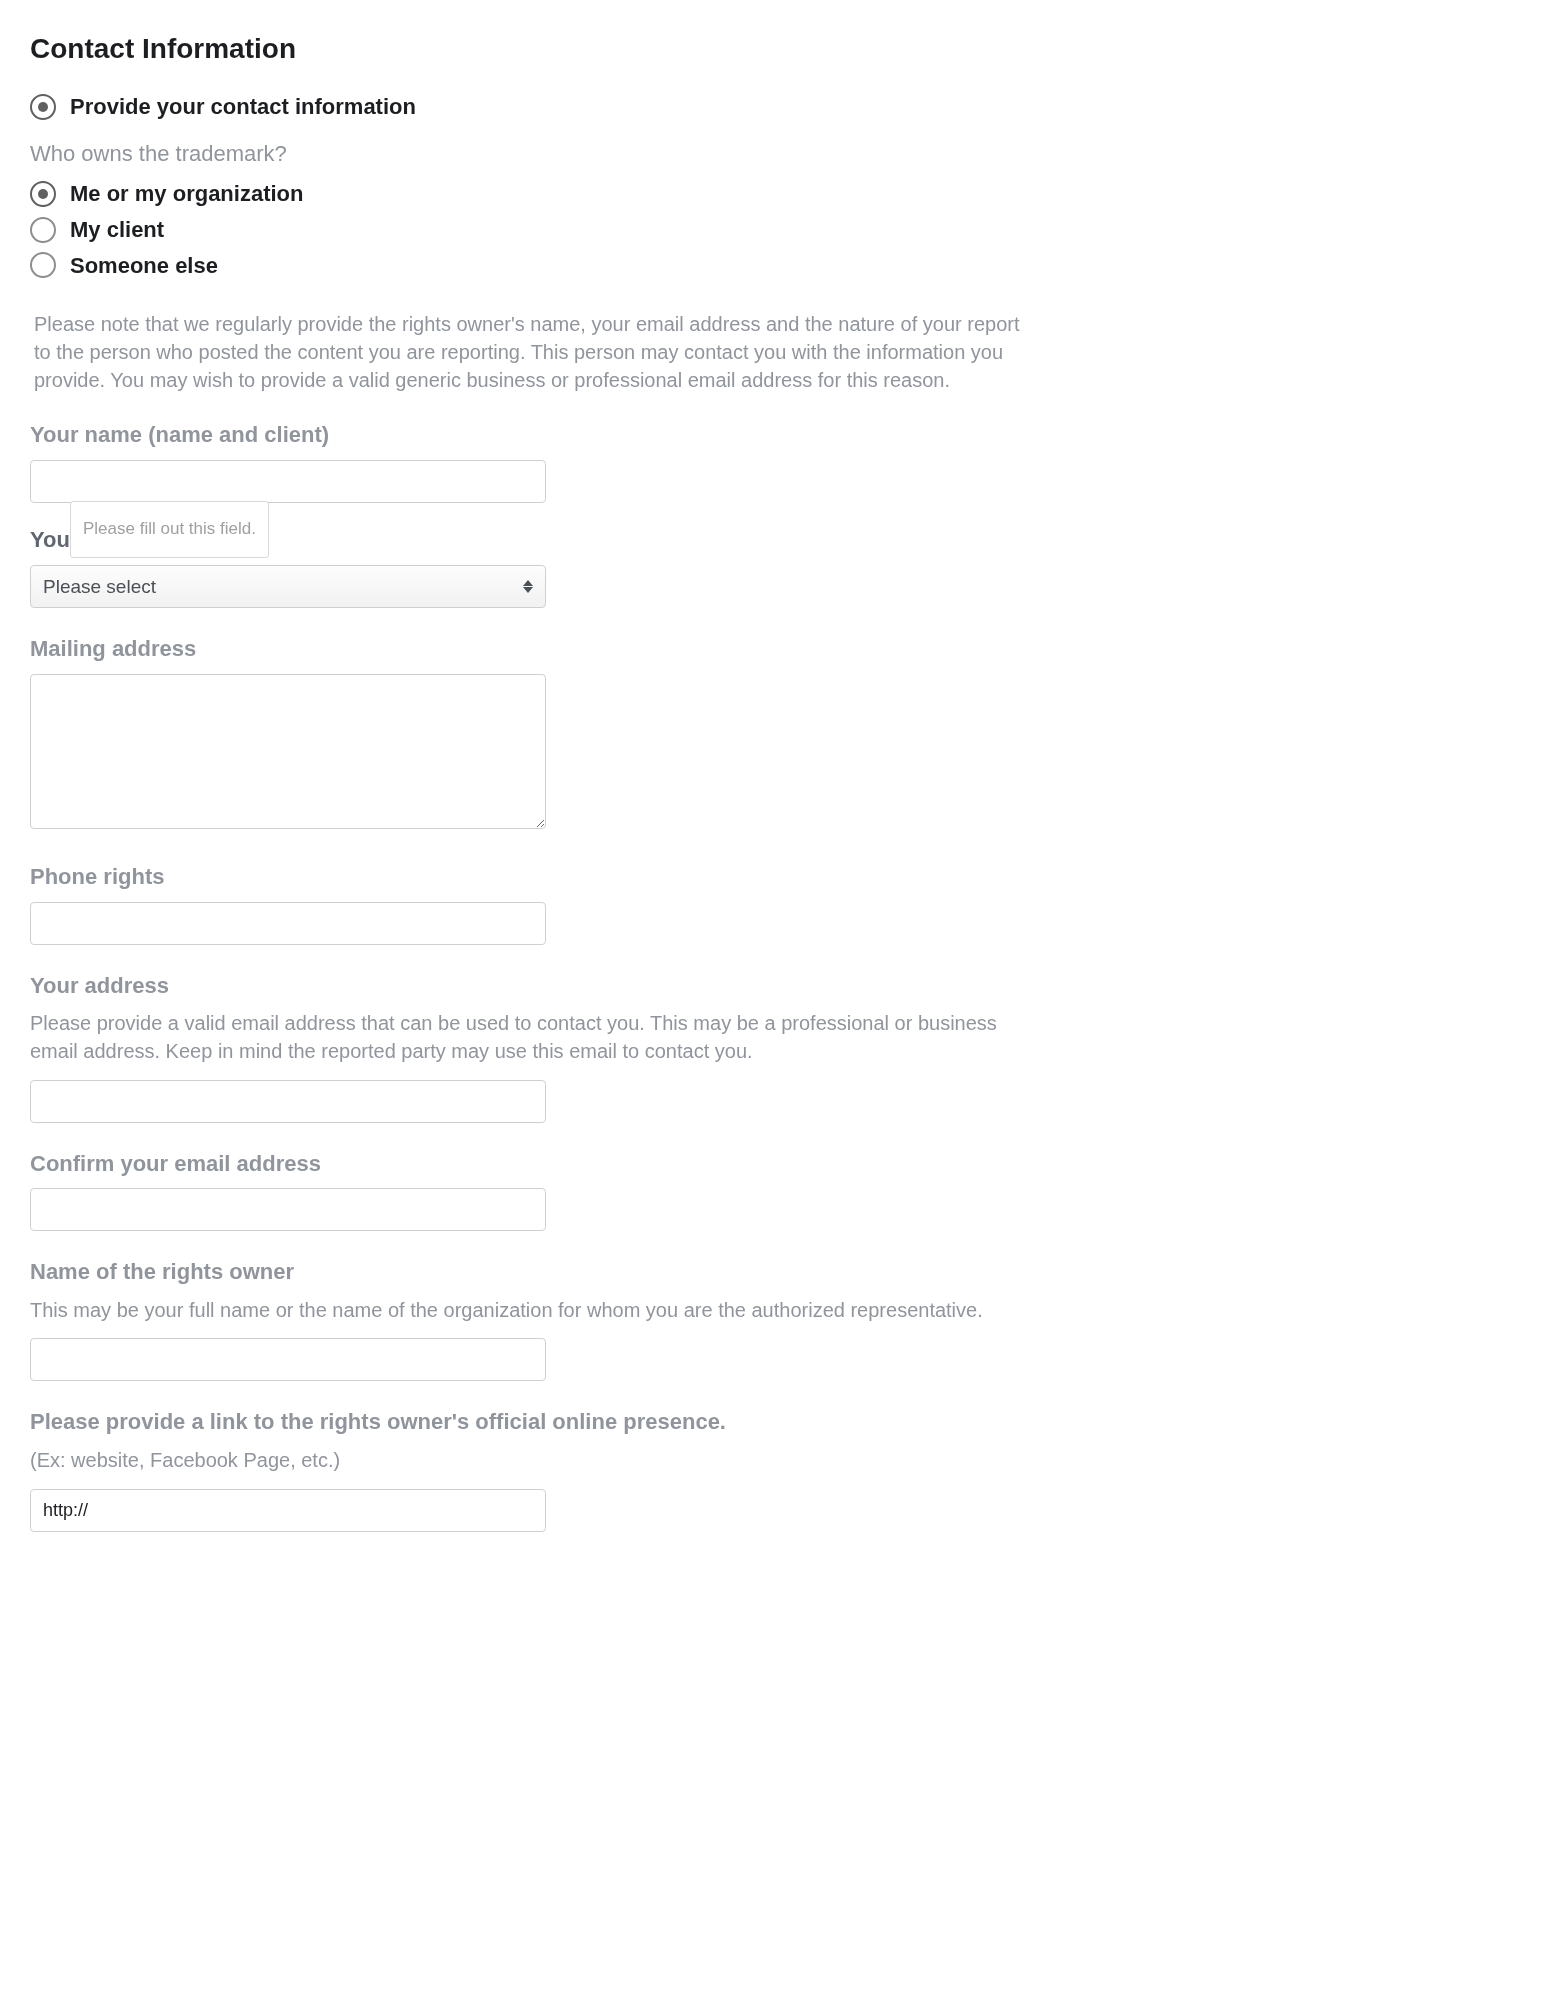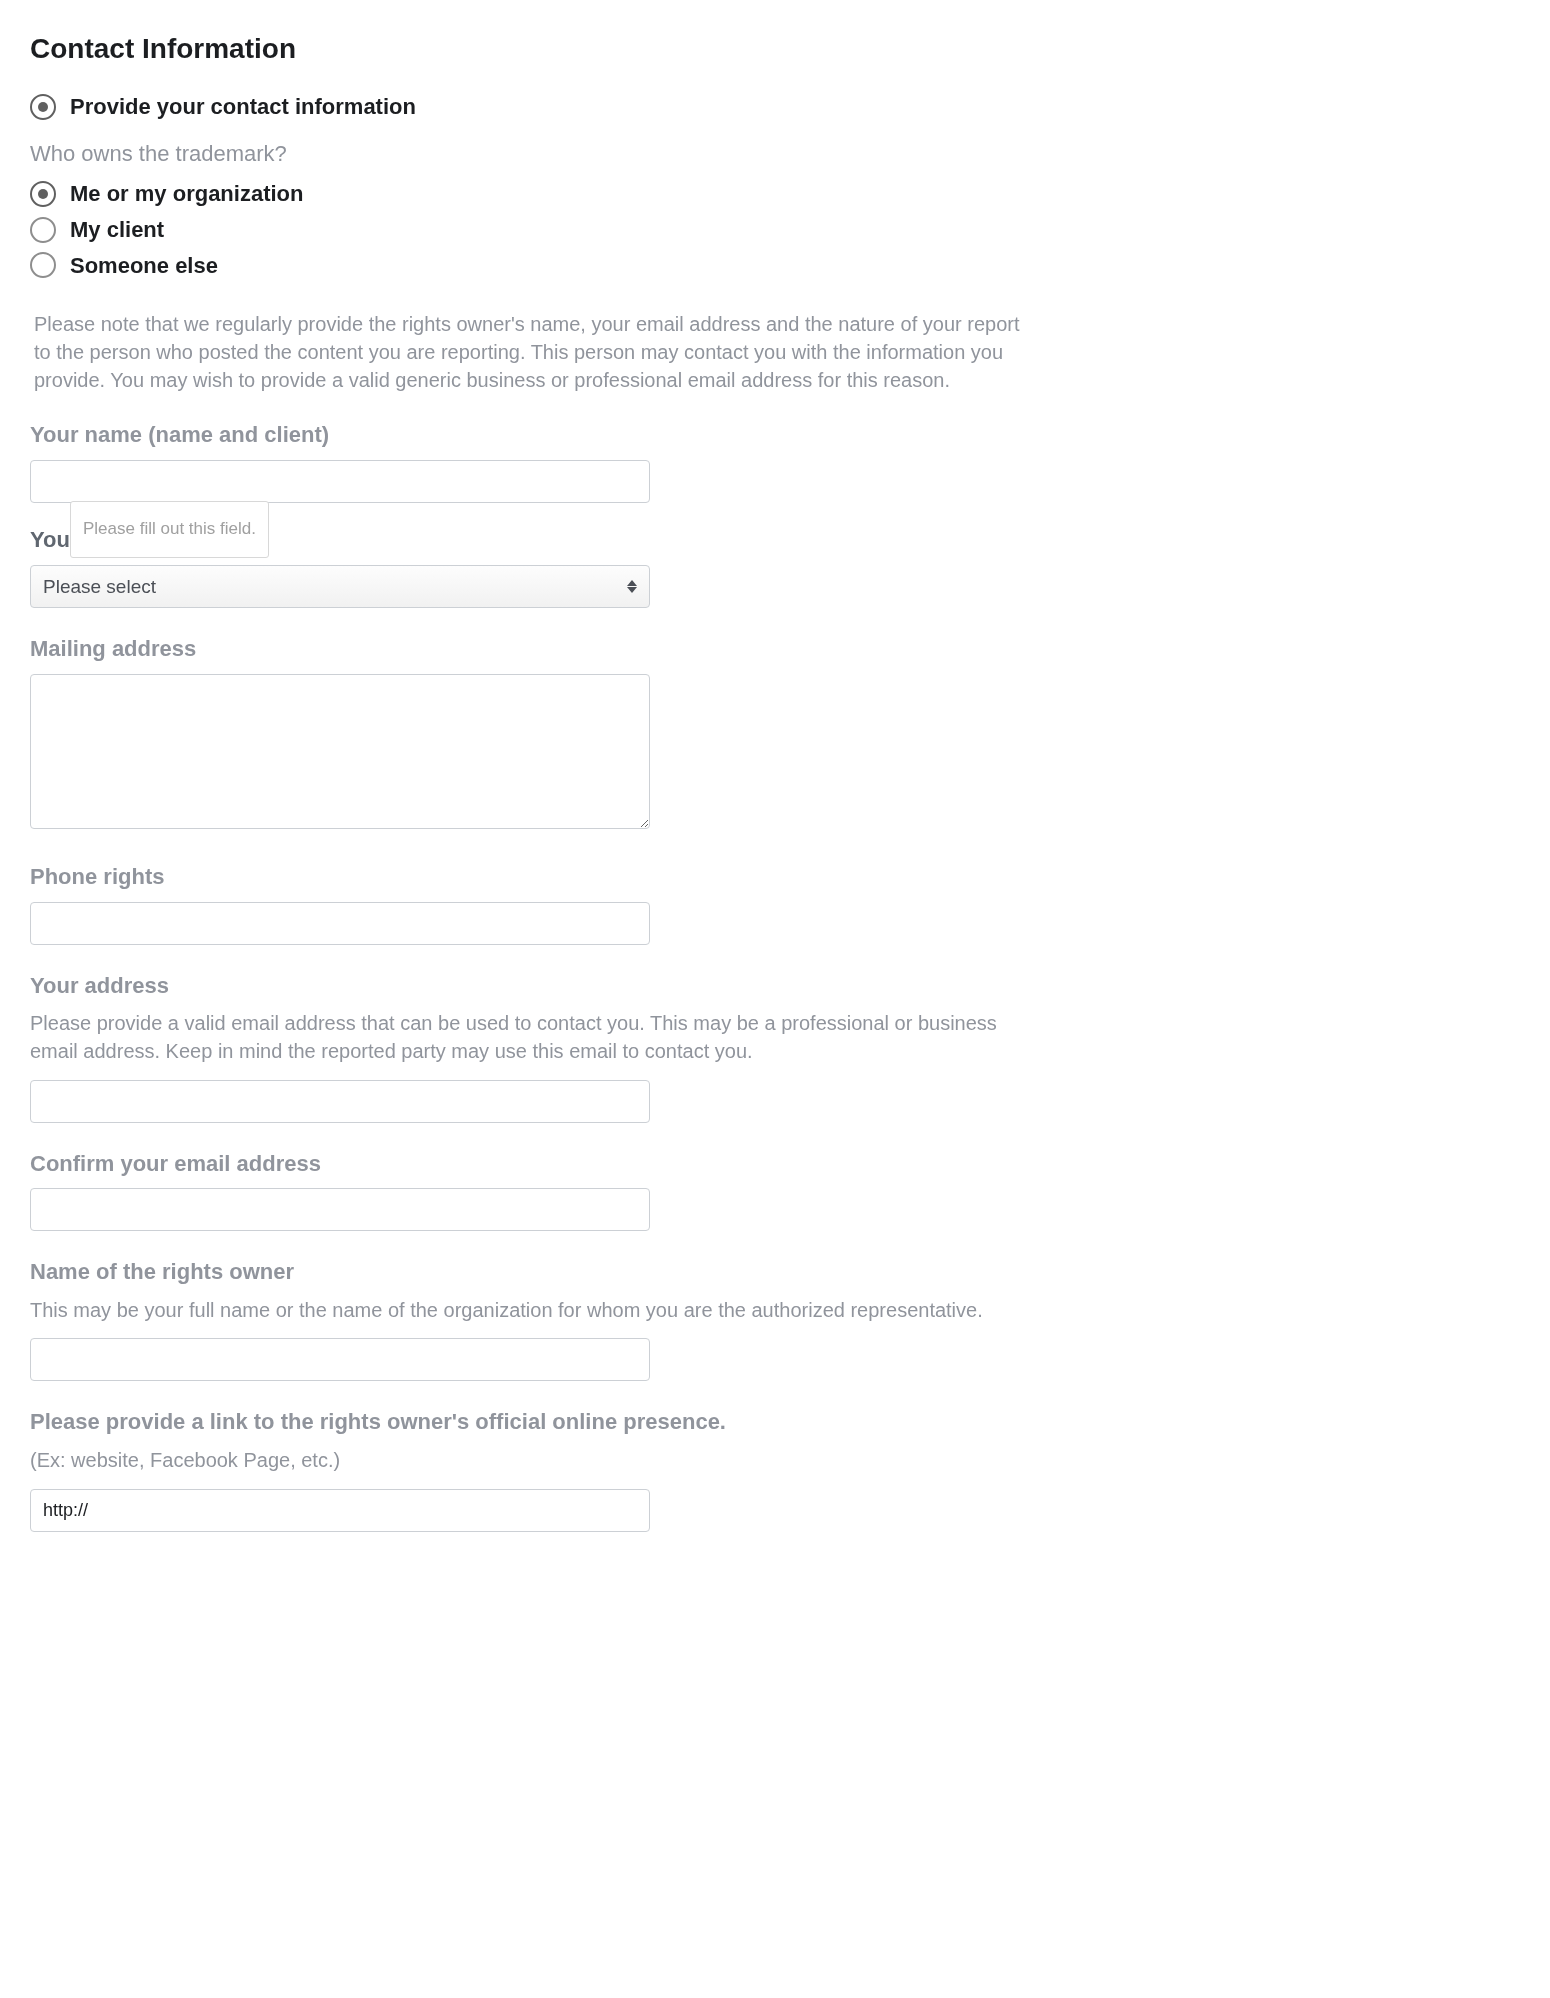--- a/index.html
+++ b/index.html
@@ -63,21 +63,21 @@
   }
   .notice{
     font-size:20px;
     color:#90949c;
     margin:30px 0 10px 4px;
     line-height:1.4;
   }
   input.text-input,
   textarea.text-area,
   .select-wrap{
-    width:620px;
+    width:516px;
     box-sizing:border-box;
     border:1px solid #ccd0d5;
     border-radius:4px;
     background:#fff;
     font-size:18px;
     padding:10px 12px;
     color:#1c1e21;
     font-family:inherit;
   }
   textarea.text-area{

